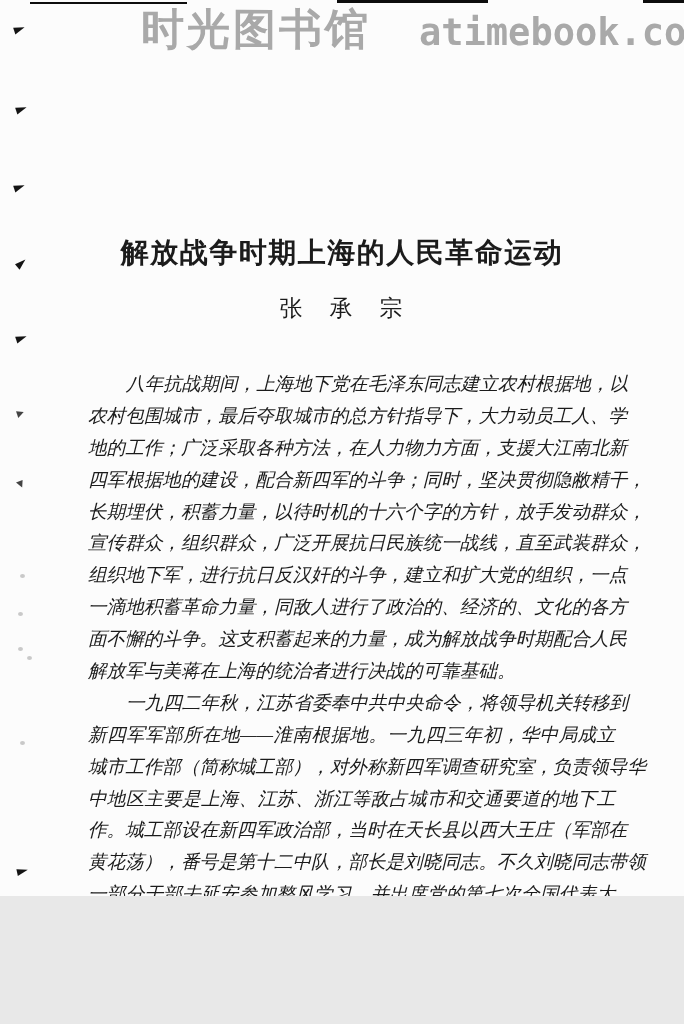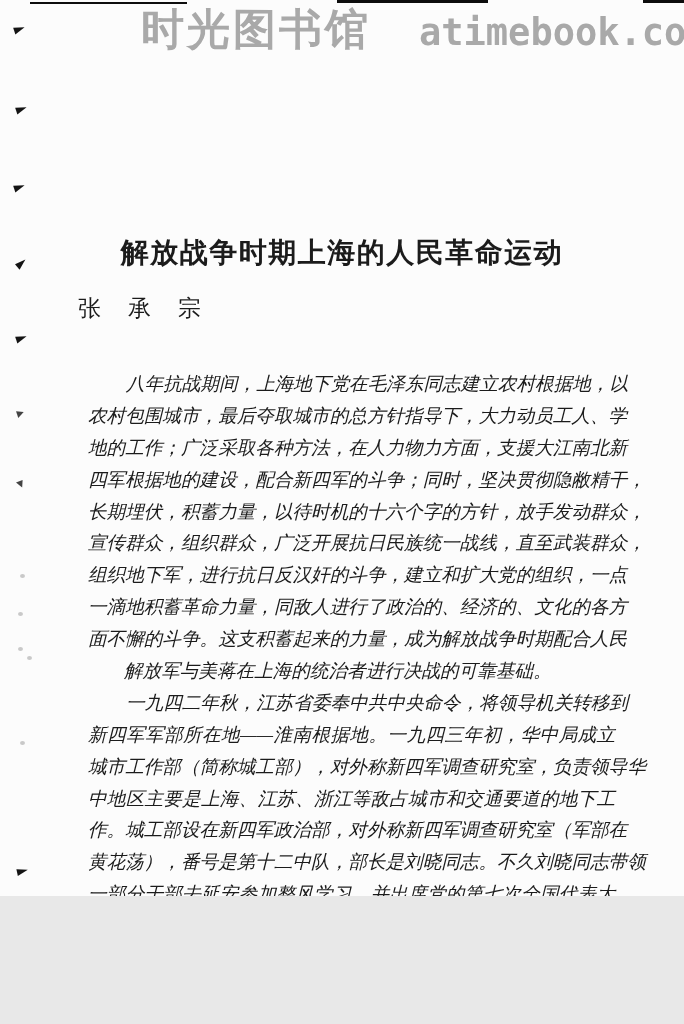--- a/index.html
+++ b/index.html
@@ -27,36 +27,36 @@
     white-space:nowrap;
   }
   
   .title{
     position:absolute;top:234px;left:78px;width:528px;
     text-align:center;font-weight:bold;font-size:28px;
     letter-spacing:1.5px;white-space:nowrap;
   }
   .author{
     position:absolute;top:293px;left:78px;width:528px;
-    text-align:left;font-size:23px;letter-spacing:2px;
+    text-align:center;font-size:23px;letter-spacing:2px;
     white-space:nowrap;
   }
   
   .body-text{
     position:absolute;top:368px;left:88px;width:527px;
     font-size:18.6px;
   }
   .body-text .line{
     line-height:31.9px;height:31.9px;
     text-align:justify;text-align-last:justify;
     white-space:nowrap;
     font-style:italic;
   }
   .body-text .line.indent{text-indent:38px;}
-  .body-text .line.short{text-align-last:left;white-space:normal;margin-left:36px;}
+  .body-text .line.short{text-align-last:left;white-space:normal;}
   
   .page-num{
     position:absolute;top:938px;left:532px;width:70px;
     text-align:center;font-size:15px;font-weight:bold;
     word-spacing:9px;letter-spacing:1px;
   }
   
   .bar{position:absolute;background:#0d0d0d;}
   .mark{
     position:absolute;width:0;height:0;
@@ -109,20 +109,20 @@
       <div class="line">长期埋伏，积蓄力量，以待时机的十六个字的方针，放手发动群众，</div>
       <div class="line">宣传群众，组织群众，广泛开展抗日民族统一战线，直至武装群众，</div>
       <div class="line">组织地下军，进行抗日反汉奸的斗争，建立和扩大党的组织，一点</div>
       <div class="line">一滴地积蓄革命力量，同敌人进行了政治的、经济的、文化的各方</div>
       <div class="line">面不懈的斗争。这支积蓄起来的力量，成为解放战争时期配合人民</div>
       <div class="line short">解放军与美蒋在上海的统治者进行决战的可靠基础。</div>
       <div class="line indent">一九四二年秋，江苏省委奉中共中央命令，将领导机关转移到</div>
       <div class="line">新四军军部所在地——淮南根据地。一九四三年初，华中局成立</div>
       <div class="line">城市工作部（简称城工部），对外称新四军调查研究室，负责领导华</div>
       <div class="line">中地区主要是上海、江苏、浙江等敌占城市和交通要道的地下工</div>
-      <div class="line">作。城工部设在新四军政治部，对外称新四军调查研究室（军部在</div>
+      <div class="line">作。城工部设在新四军政治部，当时在天长县以西大王庄（军部在</div>
       <div class="line">黄花荡），番号是第十二中队，部长是刘晓同志。不久刘晓同志带领</div>
       <div class="line">一部分干部去延安参加整风学习，并出席党的第七次全国代表大</div>
     </div>
 
   <div class="page-num">· 1 ·</div>
 
 </div>
 
 </body></html>

